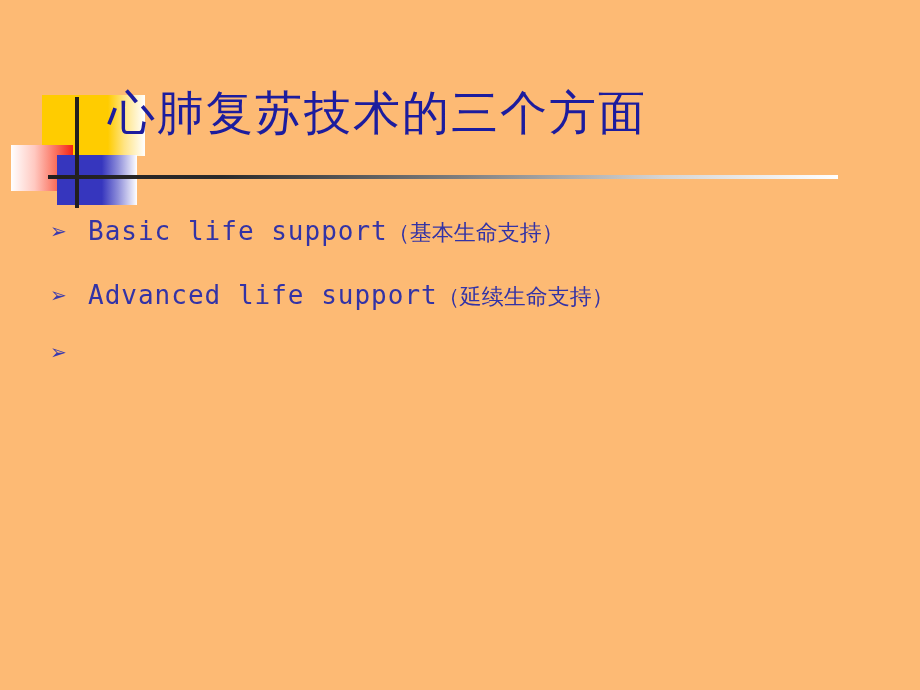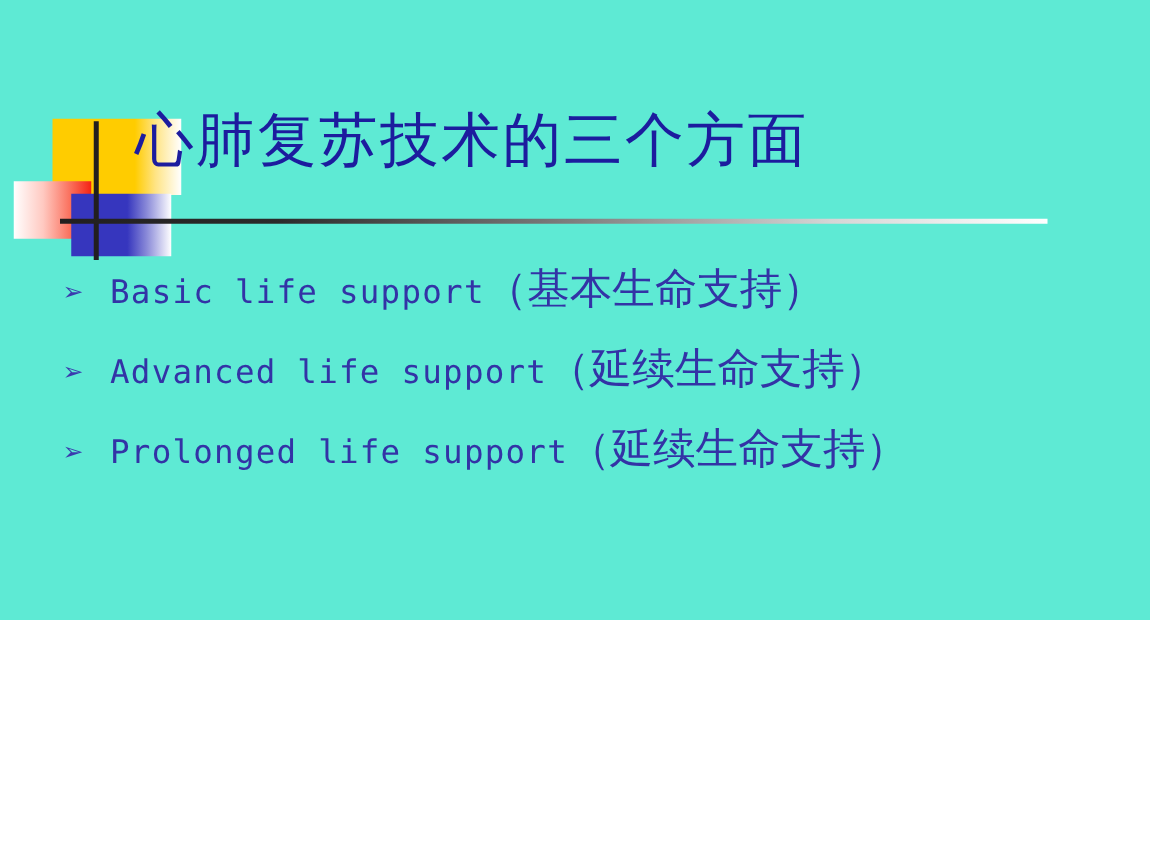--- a/index.html
+++ b/index.html
@@ -10,22 +10,22 @@
     width: 920px;
     height: 690px;
     background: #ffffff;
     font-family: "Liberation Serif", "DejaVu Serif", serif;
     overflow: hidden;
   }
 
   #slide {
     position: relative;
     width: 920px;
-    height: 496px;
-    background: #5eead4;
+    height: 690px;
+    background: #fdba74;
   }
 
   
   #ornament {
     position: absolute;
     left: 0;
     top: 0;
     width: 920px;
     height: 215px;
     pointer-events: none;
@@ -125,21 +125,21 @@
     flex: 0 0 auto;
     color: #3333A6;
     font-family: "DejaVu Sans Mono", "Liberation Mono", monospace;
     font-size: 26px;
     letter-spacing: 1px;
     line-height: 30px;
   }
 
   .bullet-text .cjk {
     font-family: "DejaVu Serif", "Liberation Serif", serif;
-    font-size: 34px;
+    font-size: 22px;
     letter-spacing: 0;
   }
 </style>
 </head>
 <body>
 
 <div id="slide">
 
   <div id="ornament">
     <div class="orn-yellow"></div>
@@ -158,18 +158,17 @@
       <span class="bullet-text"><span>Basic life support</span><span class="cjk">（基本生命支持）</span></span>
     </div>
 
     <div class="bullet-row">
       <span class="bullet-marker">➢</span>
       <span class="bullet-text"><span>Advanced life support</span><span class="cjk">（延续生命支持）</span></span>
     </div>
 
     <div class="bullet-row">
       <span class="bullet-marker">➢</span>
-      <span class="bullet-text"><span>Prolonged life support</span><span class="cjk">（延续生命支持）</span></span>
     </div>
 
   </div>
 
 </div>
 
 </body></html>

